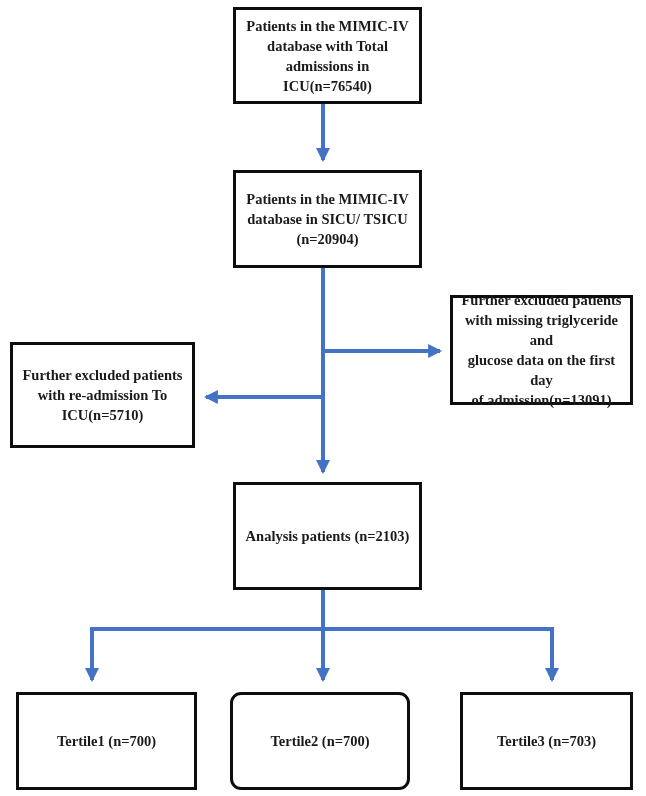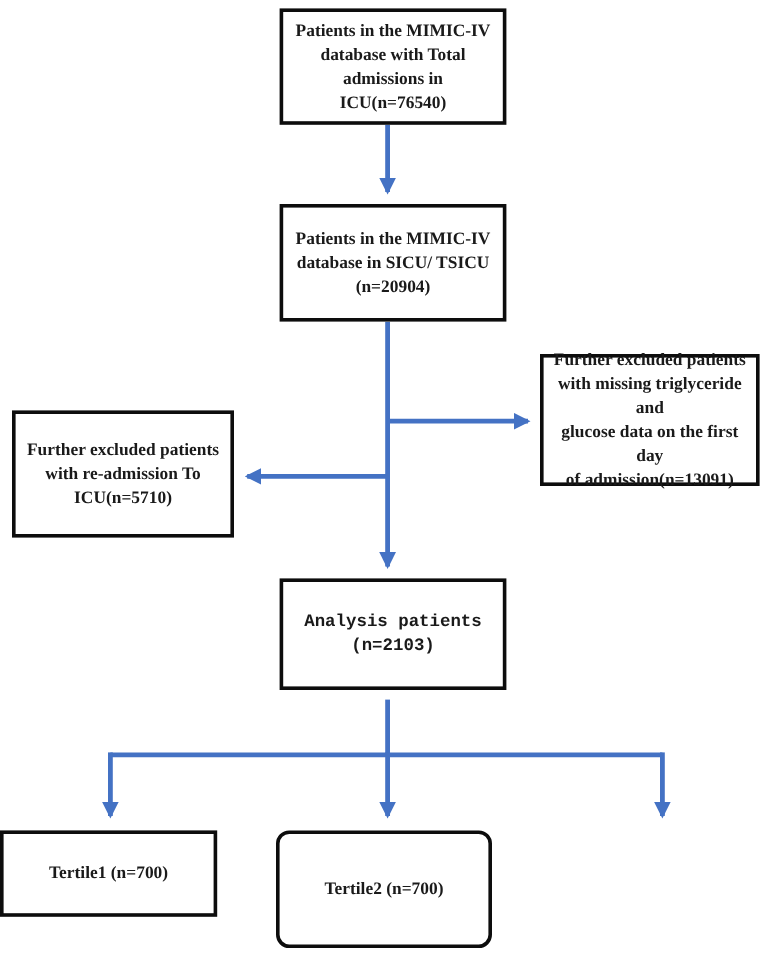--- a/index.html
+++ b/index.html
@@ -29,22 +29,22 @@
     font-size: 14.5px;
     font-weight: 600;
     line-height: 1.38;
     white-space: pre-line;
     padding: 4px 6px;
   }
   #box-total        { left: 233px; top: 7px;   width: 189px; height: 97px; }
   #box-sicu         { left: 233px; top: 170px; width: 189px; height: 98px; }
   #box-excl-missing { left: 450px; top: 295px; width: 183px; height: 110px; }
   #box-excl-readm   { left: 10px;  top: 342px; width: 185px; height: 106px; }
-  #box-analysis     { left: 233px; top: 482px; width: 189px; height: 93px; font-family: Liberation Mono, monospace; }
-  #box-tertile1     { left: 0;   top: 692px; width: 181px; height: 72px; }
+  #box-analysis     { left: 233px; top: 482px; width: 189px; height: 108px; }
+  #box-tertile1     { left: 16px;   top: 692px; width: 181px; height: 98px; }
   #box-tertile2     { left: 230px; top: 692px; width: 180px; height: 98px; border-radius: 11px; }
   #box-tertile3     { left: 460px; top: 692px; width: 173px; height: 98px; }
   .connectors {
     position: absolute;
     left: 0; top: 0;
     width: 646px; height: 796px;
     pointer-events: none;
   }
 </style>
 </head>
@@ -90,14 +90,15 @@
   <div class="flow-box" id="box-excl-readm">Further excluded patients
 with re-admission  To
 ICU(n=5710)</div>
 
   <div class="flow-box" id="box-analysis">Analysis patients (n=2103)</div>
 
   <div class="flow-box" id="box-tertile1">Tertile1 (n=700)</div>
 
   <div class="flow-box" id="box-tertile2">Tertile2 (n=700)</div>
 
+  <div class="flow-box" id="box-tertile3">Tertile3 (n=703)</div>
 
 </div>
 
 </body></html>

